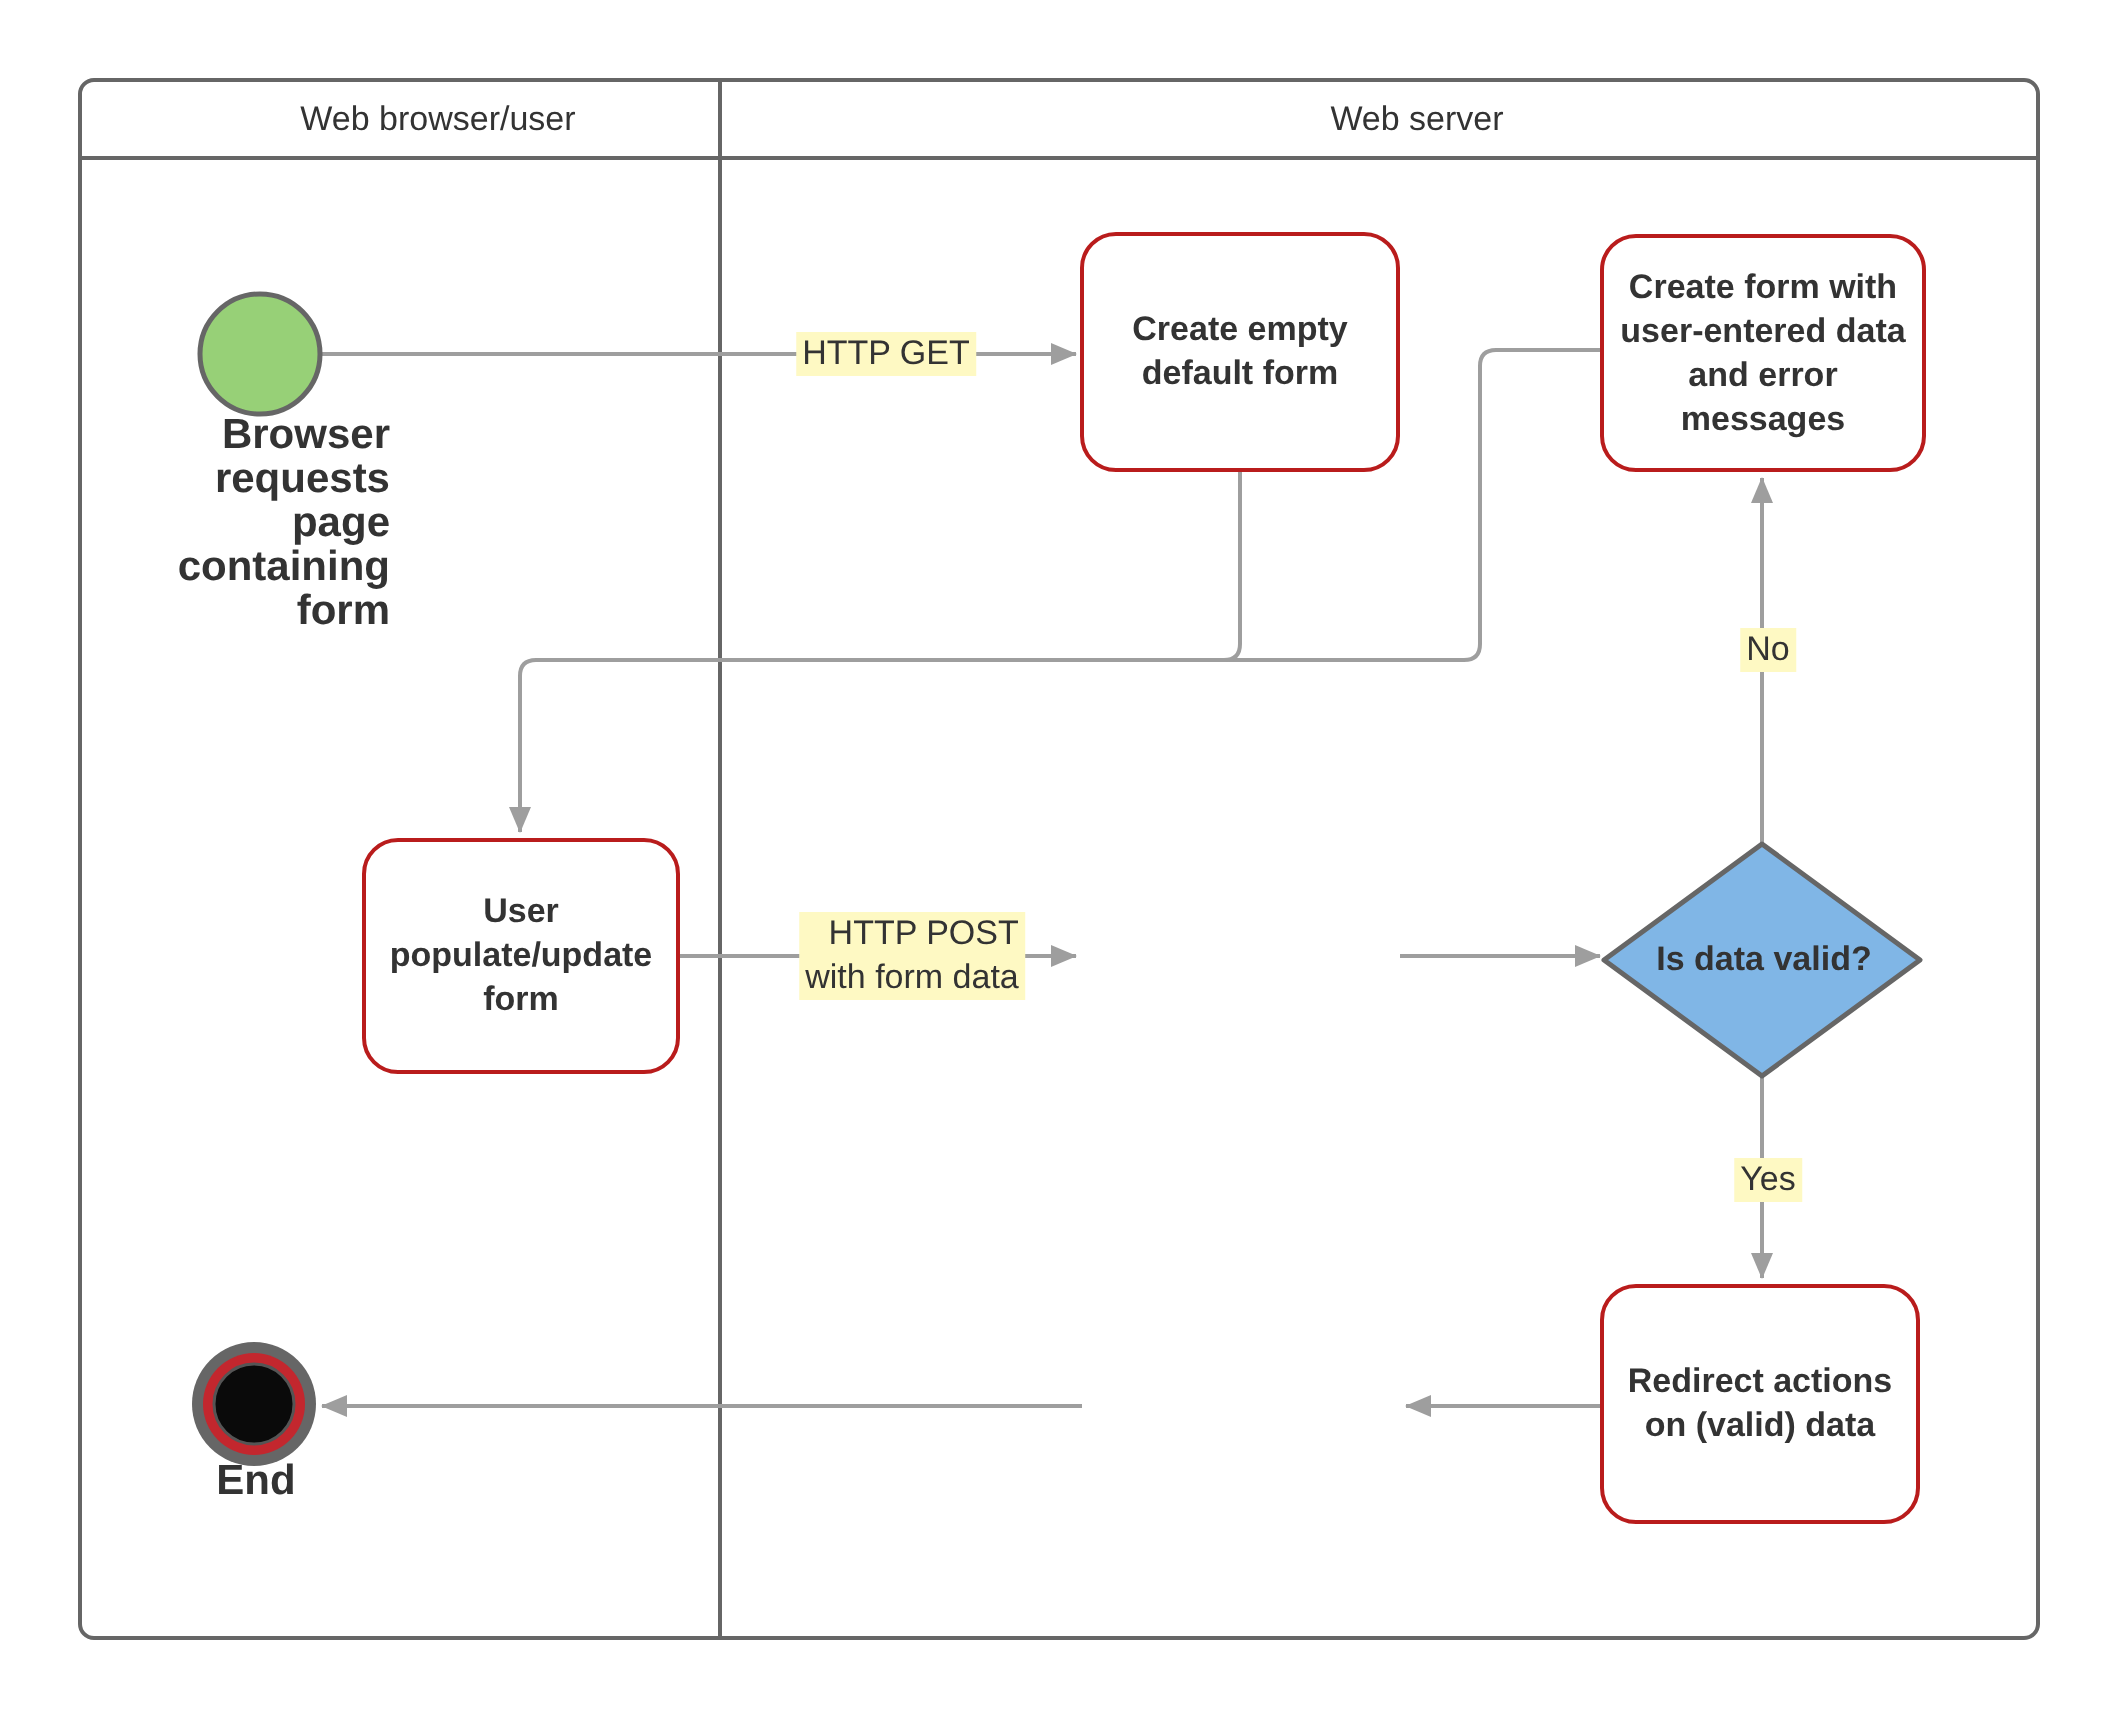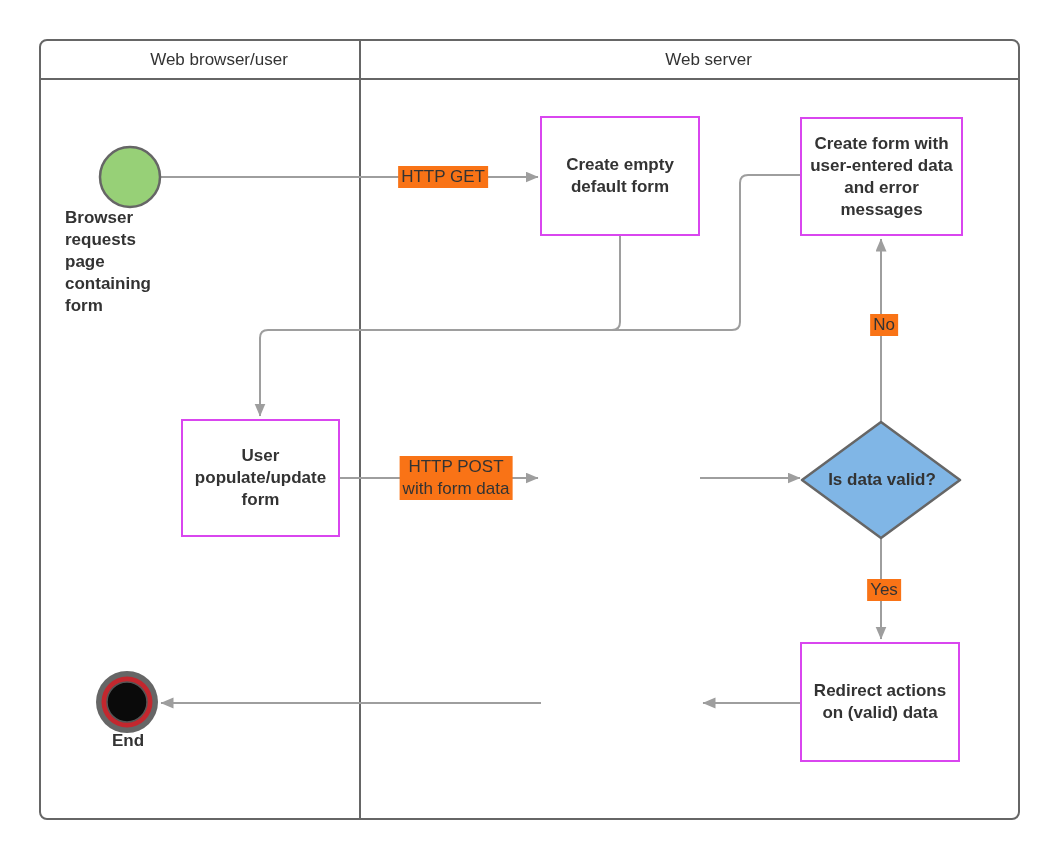--- a/index.html
+++ b/index.html
@@ -7,34 +7,34 @@
     position:relative;width:1060px;height:860px;background:#ffffff;overflow:hidden;
     font-family:"Liberation Sans",sans-serif;color:#333333;
   }
   .stage svg{position:absolute;left:0;top:0;}
   .lane-title{
     position:absolute;display:flex;align-items:center;justify-content:center;
     font-size:17px;color:#333333;height:39px;padding-left:19px;
   }
   .node-box{
     position:absolute;box-sizing:border-box;background:#ffffff;
-    border:2px solid #d946ef;border-radius:0;
+    border:2px solid #b91c1c;border-radius:18px;
     display:flex;align-items:center;justify-content:center;text-align:center;
     font-size:17px;font-weight:bold;line-height:22px;color:#333333;
     white-space:pre-line;padding:4px;
   }
   .free-label{
     position:absolute;transform:translate(-50%,-50%);
-    font-size:17px;font-weight:bold;line-height:22px;color:#333333;
-    text-align:left;white-space:pre-line;
+    font-size:21px;font-weight:bold;line-height:22px;color:#333333;
+    text-align:right;white-space:pre-line;
   }
   .edge-label{
     position:absolute;transform:translate(-50%,-50%);
-    font-size:17px;line-height:22px;color:#333333;background:#f97316;
-    padding:0 3px;text-align:center;white-space:pre-line;
+    font-size:17px;line-height:22px;color:#333333;background:#fef9c3;
+    padding:0 3px;text-align:right;white-space:pre-line;
   }
   .diamond-label{
     position:absolute;transform:translate(-50%,-50%);
     font-size:17px;font-weight:bold;color:#333333;white-space:nowrap;
   }
 </style>
 </head>
 <body>
 
 <div class="stage">

